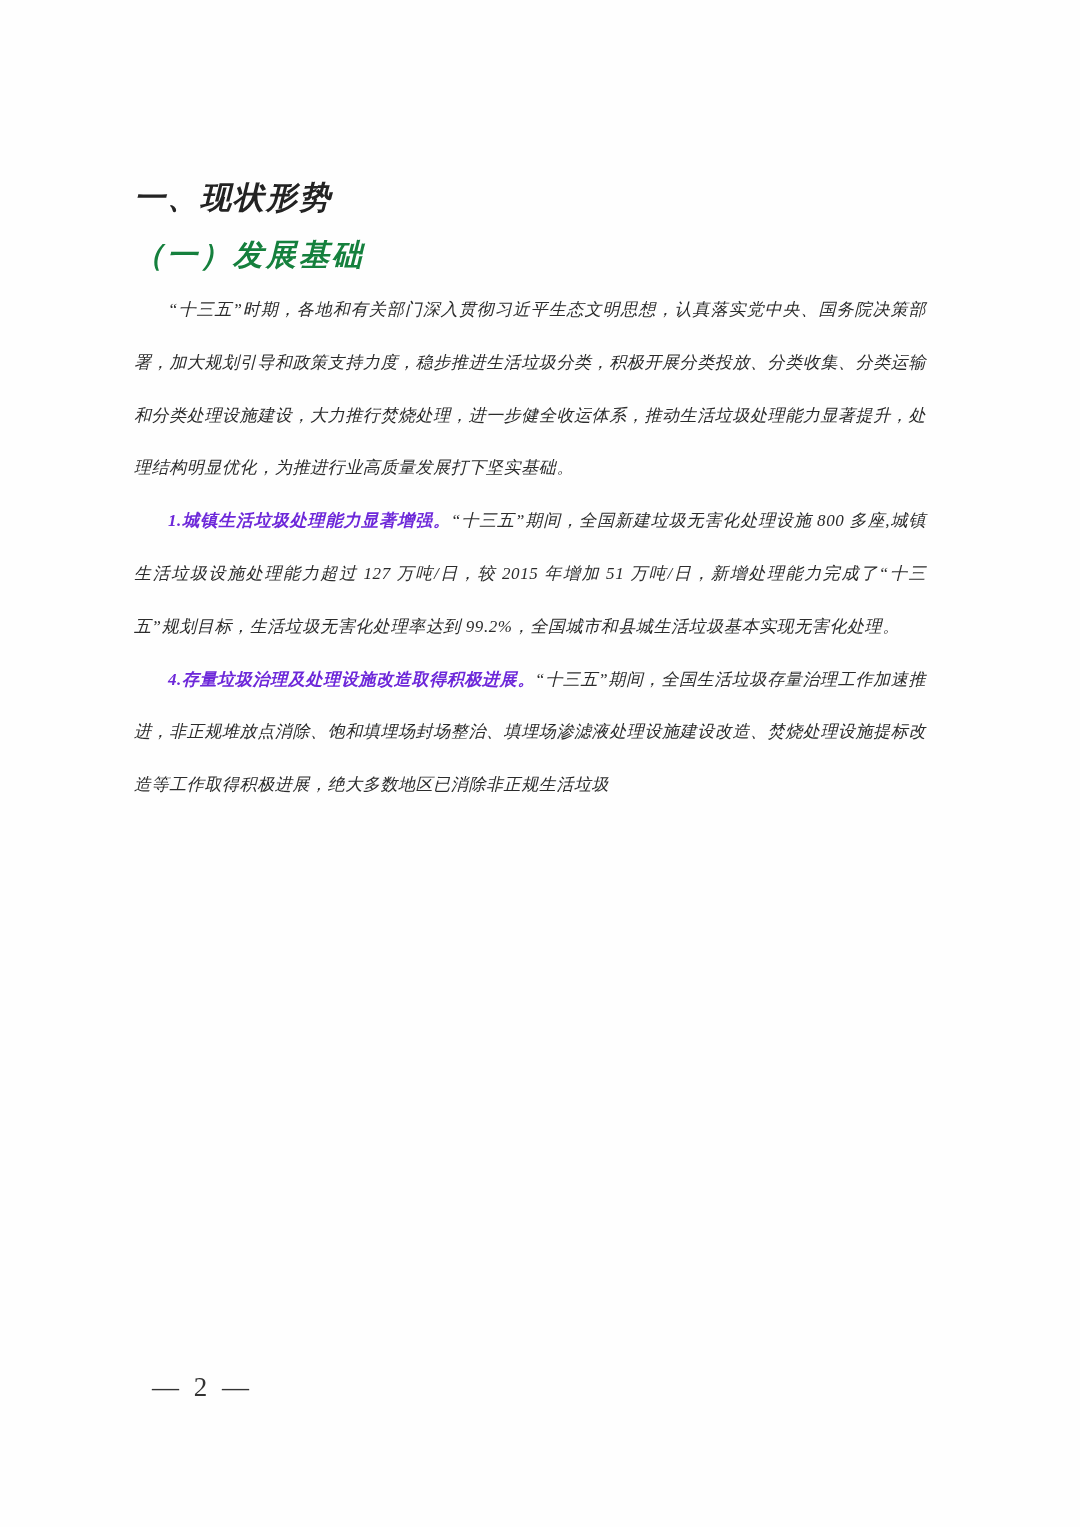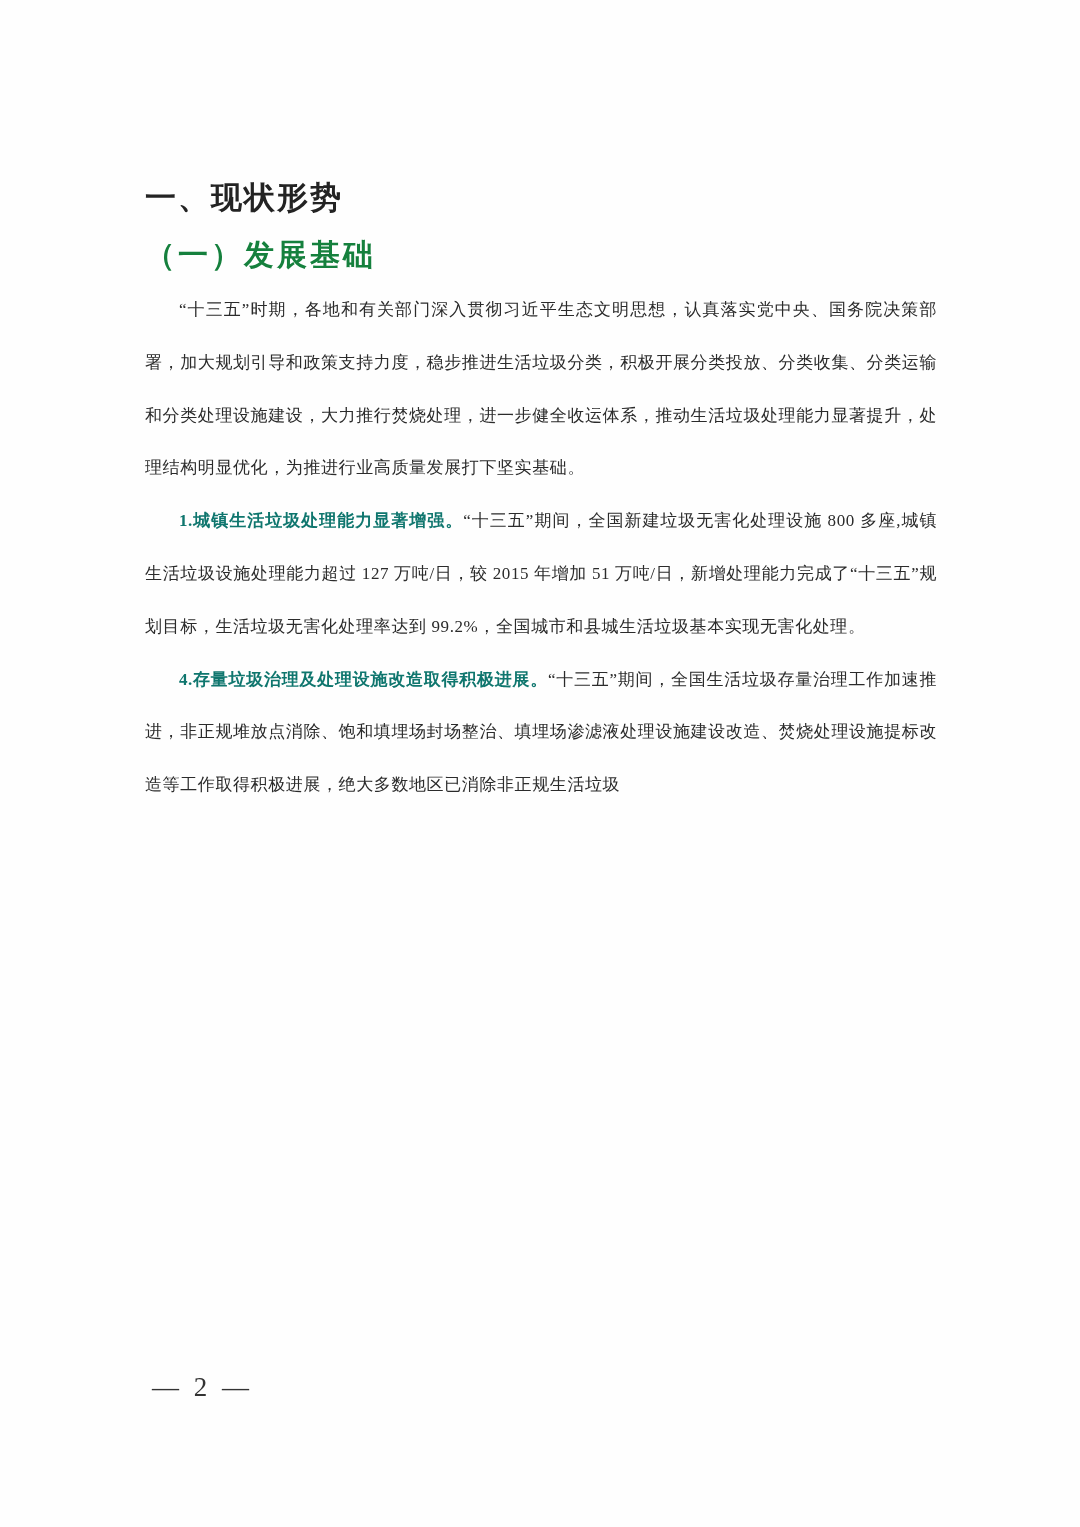--- a/index.html
+++ b/index.html
@@ -10,24 +10,25 @@
   }
   .page {
     position: relative;
     width: 1080px;
     height: 1527px;
     background: #fefefe;
     overflow: hidden;
   }
   .content {
     position: absolute;
-    left: 145px;
+    left: 134px;
     top: 170px;
     width: 792px;
     color: #2b2b2b;
+    font-style: italic;
   }
   .section-heading {
     font-family: "Liberation Sans", "DejaVu Sans", sans-serif;
     font-size: 31px;
     font-weight: 700;
     line-height: 56px;
     letter-spacing: 2px;
     color: #232323;
   }
   .subsection-heading {
@@ -42,21 +43,21 @@
     font-size: 17px;
     line-height: 52.8px;
     text-align: justify;
     text-justify: inter-ideograph;
     text-indent: 2em;
     letter-spacing: 0.6px;
     color: #2b2b2b;
   }
   .body-para .lead {
     font-weight: 700;
-    color: #0f766e;
+    color: #6d28d9;
   }
   .page-footer {
     position: absolute;
     left: 152px;
     top: 1372px;
     font-size: 27px;
     letter-spacing: 4px;
     color: #333333;
     font-family: "Liberation Serif", "DejaVu Serif", serif;
   }

